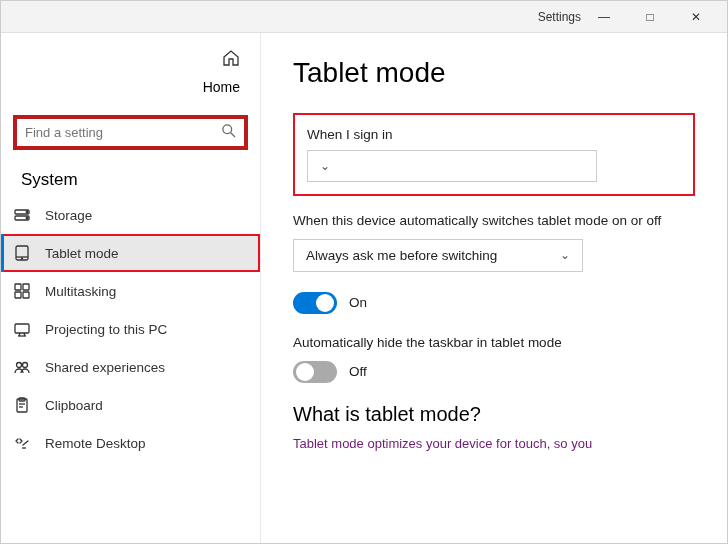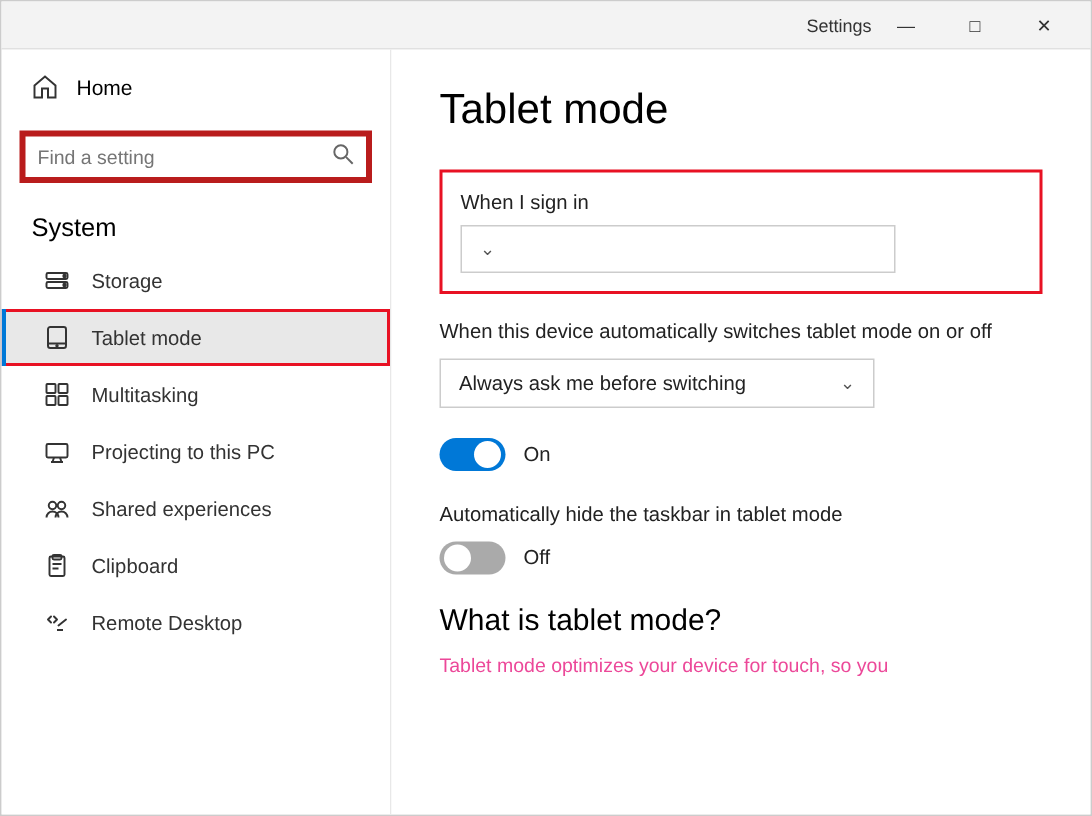--- a/index.html
+++ b/index.html
@@ -61,25 +61,26 @@
       width: 260px;
       background: #fff;
       border-right: 1px solid #e8e8e8;
       display: flex;
       flex-direction: column;
       padding: 0;
       overflow-y: auto;
     }
     .sidebar-home {
       display: flex;
-      align-items: center;
+      align-items: flex-end;
       gap: 12px;
       padding: 16px 20px;
       cursor: pointer;
       color: #000;
+      flex-direction: column;
     }
     .sidebar-search {
       margin: 4px 12px 12px 12px;
       display: flex;
       align-items: center;
       border: 4px solid #b91c1c;
       background: #fff;
       padding: 5px 8px;
       gap: 6px;
     }
@@ -94,21 +95,21 @@
     .sidebar-section-title {
       padding: 8px 20px 6px 20px;
       font-size: 17px;
       font-weight: 400;
       color: #000000;
     }
     .sidebar-item {
       display: flex;
       align-items: center;
       gap: 14px;
-      padding: 10px 28px;
+      padding: 10px 12px;
       cursor: pointer;
       color: #333;
       font-size: 13.5px;
       position: relative;
     }
     .sidebar-item.active {
       background: #e8e8e8;
     }
     .sidebar-item.active::before {
       content: '';
@@ -216,21 +217,21 @@
     }
 
     .what-title {
       font-size: 20px;
       font-weight: 300;
       color: #000;
       margin-bottom: 8px;
     }
     .what-desc {
       font-size: 13px;
-      color: #ec4899;
+      color: #701a75;
       line-height: 1.5;
     }
 
     
     .chevron {
       font-size: 12px;
       color: #555;
     }
   </style>
 </head>

